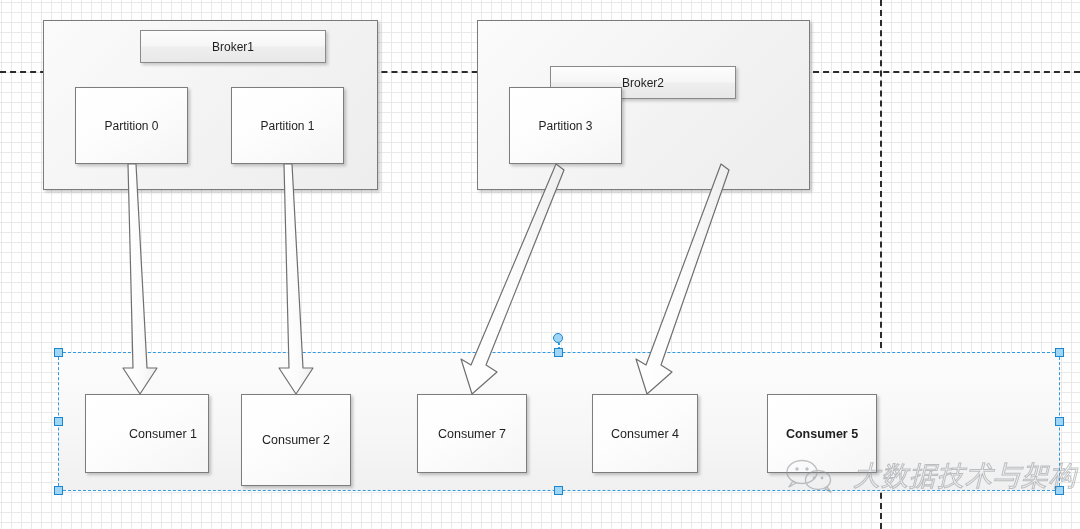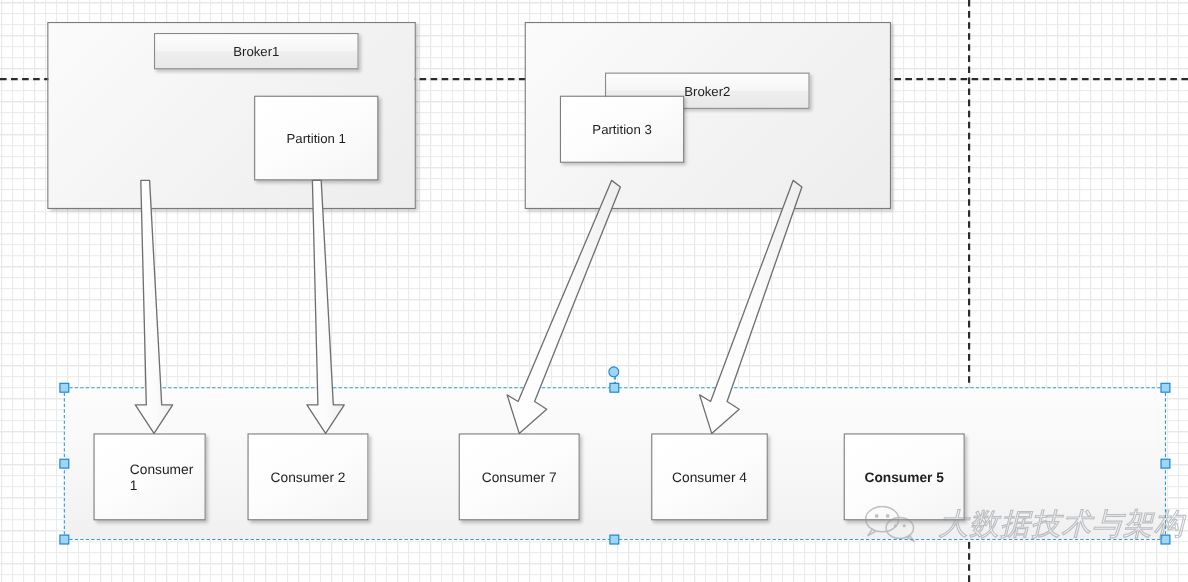--- a/index.html
+++ b/index.html
@@ -141,30 +141,31 @@
 </head>
 <body>
 
 <div id="canvas">
 
   <div class="page-break-h" style="top:71px;"></div>
   <div class="page-break-v" style="left:880px;"></div>
 
   <div class="broker" style="left:43px; top:20px; width:335px; height:170px;"></div>
   <div class="broker-title" style="left:107px; top:30px; width:186px; height:33px;margin-left:33px;">Broker1</div>
+  <div class="node-box" style="left:75px; top:87px; width:113px; height:77px;">Partition 0</div>
   <div class="node-box" style="left:231px; top:87px; width:113px; height:77px;">Partition 1</div>
 
   <div class="broker" style="left:477px; top:20px; width:333px; height:170px;"></div>
   <div class="broker-title" style="left:550px; top:30px; width:186px; height:33px;margin-top:36px;">Broker2</div>
-  <div class="node-box" style="left:509px; top:87px; width:113px; height:61px;">Partition 3</div>
+  <div class="node-box" style="left:509px; top:87px; width:113px; height:77px;">Partition 3</div>
 
   <div class="selection-box" style="left:58px; top:352px; width:1002px; height:139px;"></div>
 
-  <div class="node-box consumer" style="left:85px; top:394px; width:102px; height:79px;padding-left:32px;">Consumer 1</div>
-  <div class="node-box consumer" style="left:225px; top:394px; width:110px; height:79px;">Consumer 2</div>
+  <div class="node-box consumer" style="left:85px; top:394px; width:124px; height:79px;padding-left:32px;">Consumer 1</div>
+  <div class="node-box consumer" style="left:241px; top:394px; width:110px; height:92px;">Consumer 2</div>
   <div class="node-box consumer" style="left:417px; top:394px; width:110px; height:79px;">Consumer 7</div>
   <div class="node-box consumer" style="left:592px; top:394px; width:106px; height:79px;">Consumer 4</div>
   <div class="node-box consumer" style="left:767px; top:394px; width:110px; height:79px;font-weight:bold;">Consumer 5</div>
 
   <svg id="arrow-layer" viewBox="0 0 1080 529">
     <defs>
       <linearGradient id="shaftGrad" x1="0" y1="0" x2="1" y2="0">
         <stop offset="0%" stop-color="#ffffff"></stop>
         <stop offset="55%" stop-color="#fbfbfb"></stop>
         <stop offset="100%" stop-color="#eeeeee"></stop>

